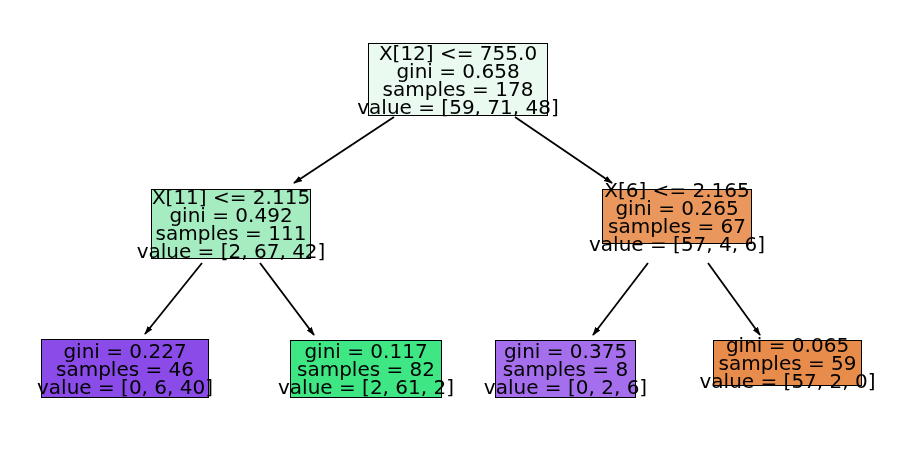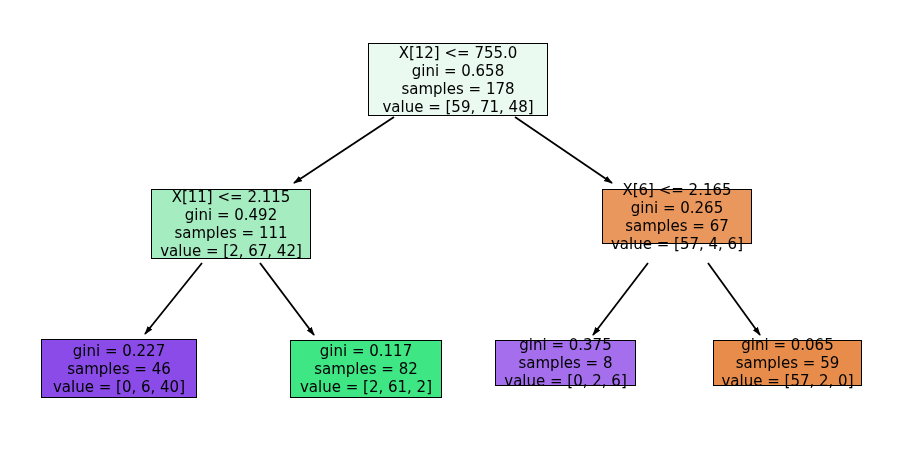--- a/index.html
+++ b/index.html
@@ -29,30 +29,30 @@
   }
   .node {
     position: absolute;
     border: 1px solid #000000;
     box-sizing: border-box;
     display: flex;
     flex-direction: column;
     justify-content: center;
     align-items: center;
     text-align: center;
-    font-size: 15px;
+    font-size: 20px;
     line-height: 18px;
     white-space: nowrap;
   }
   .n-root    { left: 368px; top: 43px;  width: 180px; height: 73px; }
   .n-left    { left: 151px; top: 189px; width: 160px; height: 70px; }
   .n-right   { left: 602px; top: 189px; width: 150px; height: 55px; }
-  .n-leaf-ll { left: 41px;  top: 339px; width: 156px; height: 59px; }
+  .n-leaf-ll { left: 41px;  top: 339px; width: 168px; height: 59px; }
   .n-leaf-lr { left: 266px; top: 340px; width: 152px; height: 58px; margin-left: 24px; }
-  .n-leaf-rl { left: 495px; top: 340px; width: 141px; height: 46px; text-align: right; }
+  .n-leaf-rl { left: 495px; top: 340px; width: 141px; height: 58px; text-align: right; }
   .n-leaf-rr { left: 713px; top: 340px; width: 149px; height: 46px; }
 </style>
 </head>
 <body>
 
 <div class="canvas">
 
   <svg class="edges" xmlns="http://www.w3.org/2000/svg">
     <defs>
       <marker id="arrowhead" markerWidth="10" markerHeight="8" refX="8" refY="3" orient="auto" markerUnits="userSpaceOnUse">

